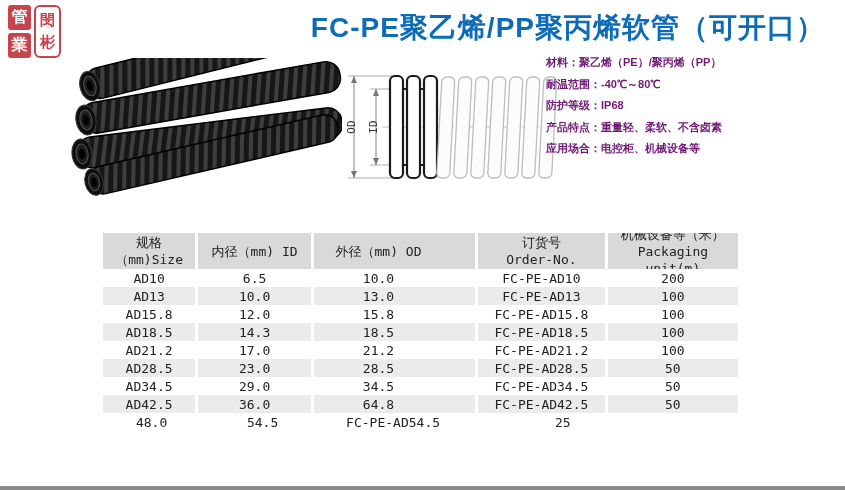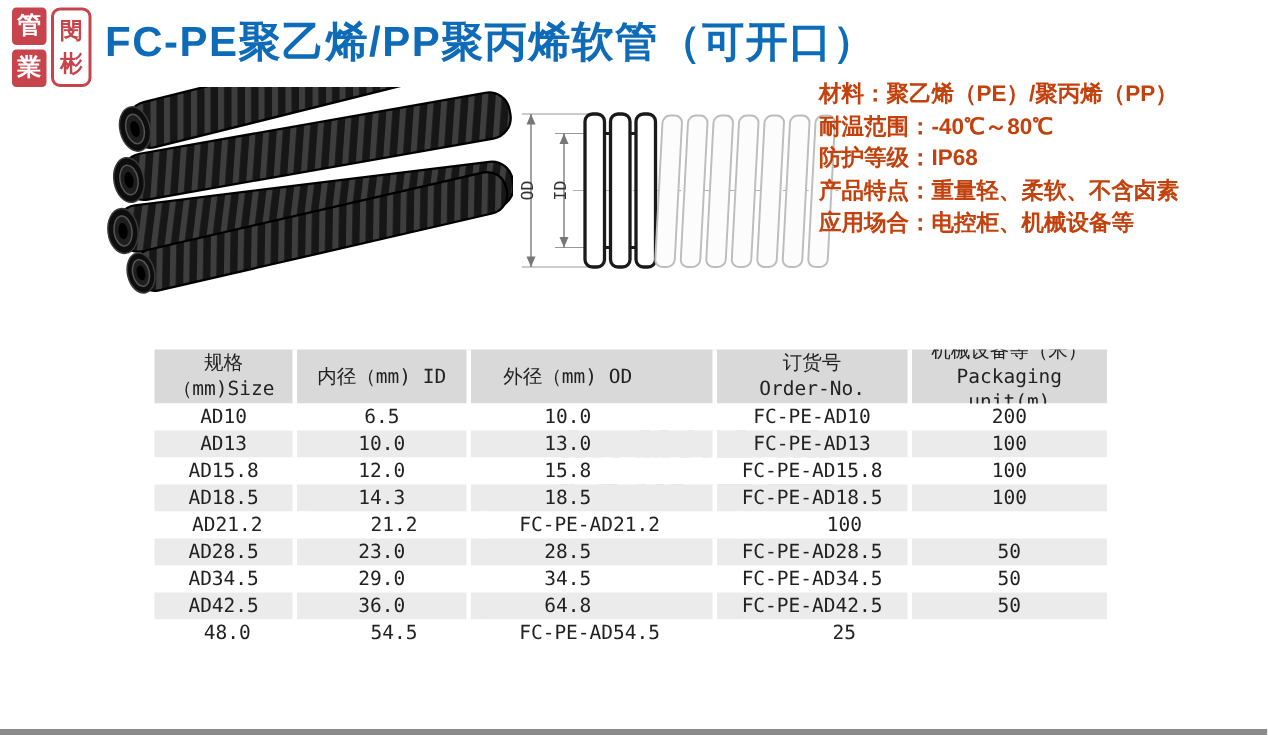--- a/index.html
+++ b/index.html
@@ -9,29 +9,29 @@
   
   .seal{position:absolute;left:8px;top:5px;display:flex;gap:3px;}
   .seal-col{display:flex;flex-direction:column;gap:3px;}
   .seal-block{width:23px;height:25px;background:#c7444c;color:#fff;font-size:16px;font-weight:bold;
               display:flex;align-items:center;justify-content:center;border-radius:3px;}
   .seal-frame{width:23px;height:49px;border:2px solid #c7444c;border-radius:6px;color:#c7444c;
               display:flex;flex-direction:column;align-items:center;justify-content:space-evenly;
               font-size:15px;font-weight:bold;background:#fff;}
 
   
-  .title{position:absolute;left:70px;right:20px;top:9px;text-align:left;
+  .title{position:absolute;left:70px;right:20px;top:9px;text-align:right;
          font-size:28px;font-weight:bold;color:#0e6bb8;letter-spacing:1px;white-space:nowrap;}
 
   
   .photo{position:absolute;left:52px;top:58px;width:290px;height:140px;}
   .drawing{position:absolute;left:342px;top:56px;width:222px;height:142px;}
 
   
-  .specs{position:absolute;left:546px;top:52px;font-size:15px;font-weight:bold;color:#c2410c;
+  .specs{position:absolute;left:546px;top:52px;font-size:11px;font-weight:bold;color:#701a75;
          line-height:21.5px;white-space:nowrap;}
 
   
   .watermark{position:absolute;left:372px;top:278px;font-size:44px;font-weight:bold;
              letter-spacing:3px;color:rgba(150,172,208,0.18);
              -webkit-text-stroke:1.5px rgba(150,172,208,0.55);
              transform:skewX(-4deg);pointer-events:none;white-space:nowrap;}
 
   
   .spec-table{position:absolute;left:103px;top:233px;width:635px;
@@ -195,20 +195,21 @@
         </div>
         <div class="row alt">
           <div class="cell">AD18.5</div>
           <div class="cell">14.3</div>
           <div class="cell">18.5</div>
           <div class="cell">FC-PE-AD18.5</div>
           <div class="cell">100</div>
         </div>
         <div class="row">
           <div class="cell">AD21.2</div>
+          <div class="cell">17.0</div>
           <div class="cell">21.2</div>
           <div class="cell">FC-PE-AD21.2</div>
           <div class="cell">100</div>
         </div>
         <div class="row alt">
           <div class="cell">AD28.5</div>
           <div class="cell">23.0</div>
           <div class="cell">28.5</div>
           <div class="cell">FC-PE-AD28.5</div>
           <div class="cell">50</div>

